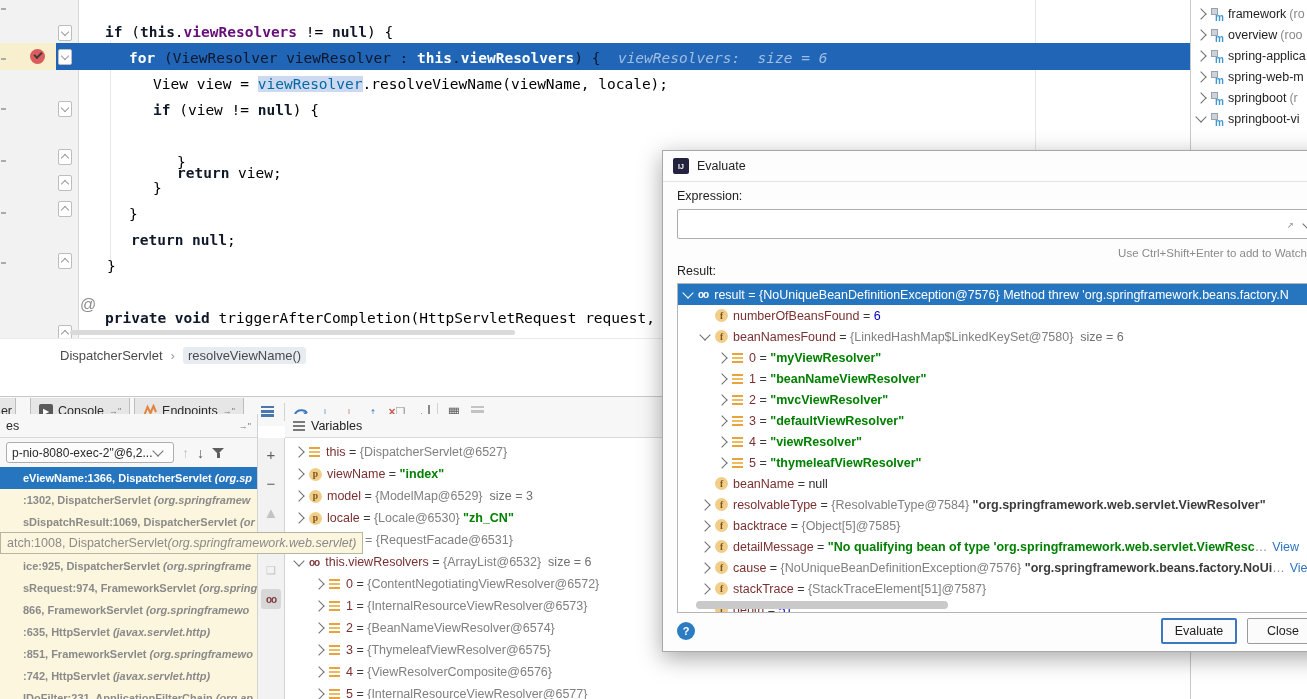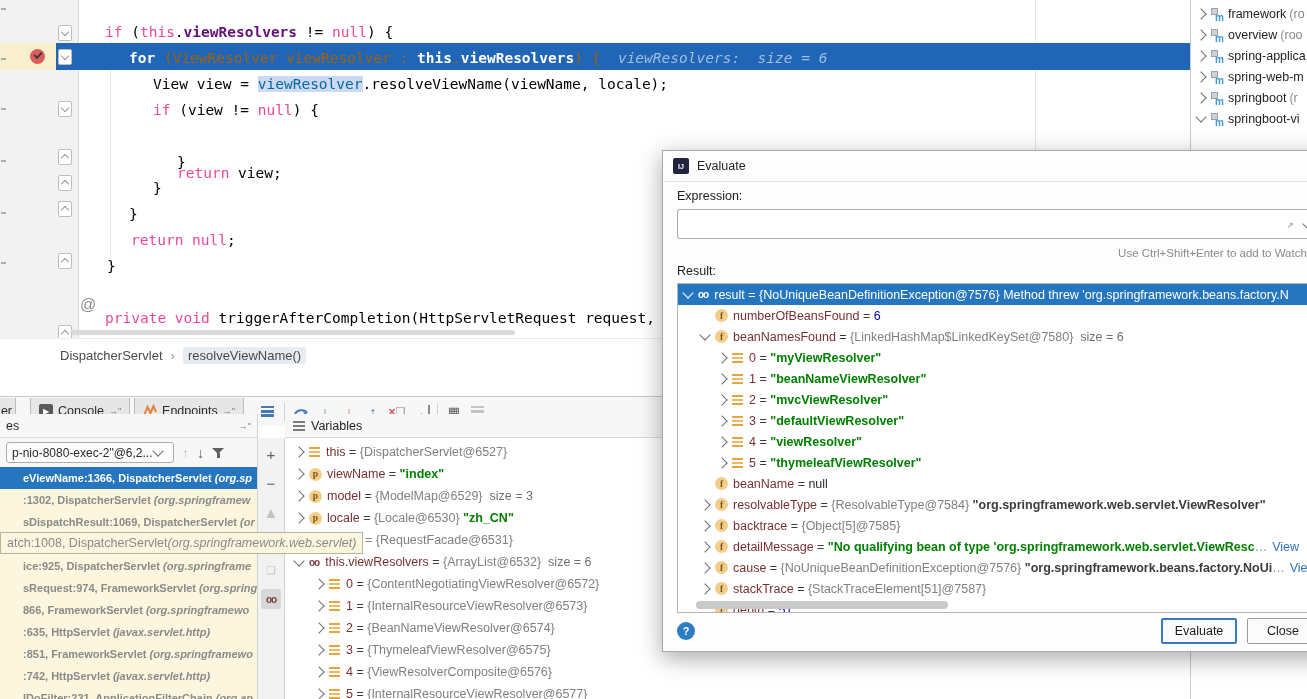--- a/index.html
+++ b/index.html
@@ -7,24 +7,24 @@
         font-family:"Liberation Sans",sans-serif;font-size:12.5px;color:#222;}
   
   #editor{position:absolute;left:0;top:0;width:1190px;height:338px;background:#fff;overflow:hidden;}
   #gutter{position:absolute;left:0;top:0;width:78px;height:338px;background:#F2F2F2;border-right:1px solid #D8D8D8;}
   #bp-band{position:absolute;left:0;top:43px;width:56px;height:27px;background:#F7EFCE;}
   #exec-band{position:absolute;left:56px;top:43px;width:1134px;height:27px;background:#2165B7;z-index:1;}
   #margin-guide{position:absolute;left:1035px;top:0;width:1px;height:338px;background:#E6E6E6;}
   #indent-guide{position:absolute;left:110px;top:40px;width:1px;height:222px;background:#E9E9E9;}
   .cl{position:absolute;height:22px;line-height:22px;white-space:pre;z-index:2;
       font-family:"DejaVu Sans Mono","Liberation Mono",monospace;font-size:14.5px;}
-  .tk-k{color:#ec4899;font-weight:normal}
+  .tk-k{color:#0f172a;font-weight:bold}
   .tk-f{color:#660E7A;font-weight:bold}
   .tk-p{color:#000}
-  .tk-w{color:#a16207}
+  .tk-w{color:#0f172a}
   .tk-wb{color:#fff;font-weight:bold}
   .tk-hint{color:#9FBEE2;font-style:italic}
   .tk-hl{color:#0369a1;background:#CDD9F1}
   .tk-ann{color:#808000}
   .bp-icon{position:absolute;left:30px;top:49px;width:15px;height:15px;border-radius:50%;background:#DB5C5C;z-index:3;}
   .bp-icon::after{content:"";position:absolute;left:4px;top:3px;width:6px;height:3px;border-left:2px solid #3a3a3a;border-bottom:2px solid #3a3a3a;transform:rotate(-45deg);}
   .fold{position:absolute;left:58px;width:12px;height:14px;background:#fff;border:1px solid #BDBDBD;border-radius:2px;z-index:3;display:flex;align-items:center;justify-content:center;}
   .fold .fc{width:5px;height:5px;border-right:1.4px solid #9a9a9a;border-bottom:1.4px solid #9a9a9a;}
   .fold .fc.down{transform:rotate(45deg);margin-top:-2px}
   .fold .fc.up{transform:rotate(-135deg);margin-top:2px}

